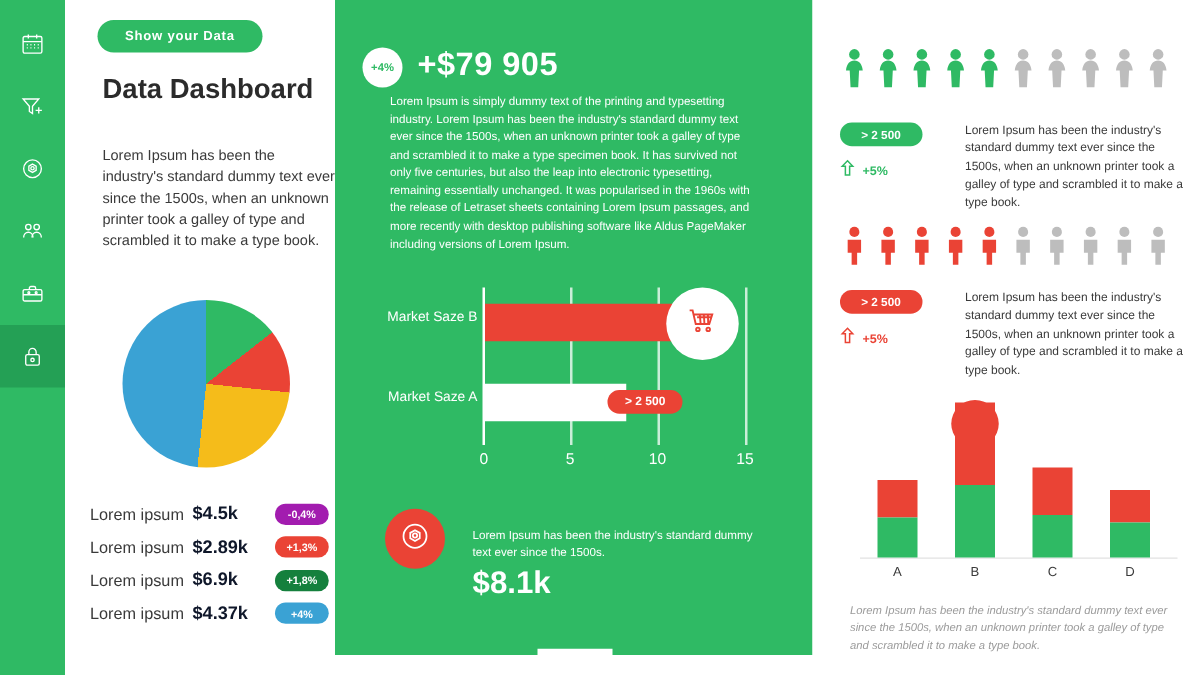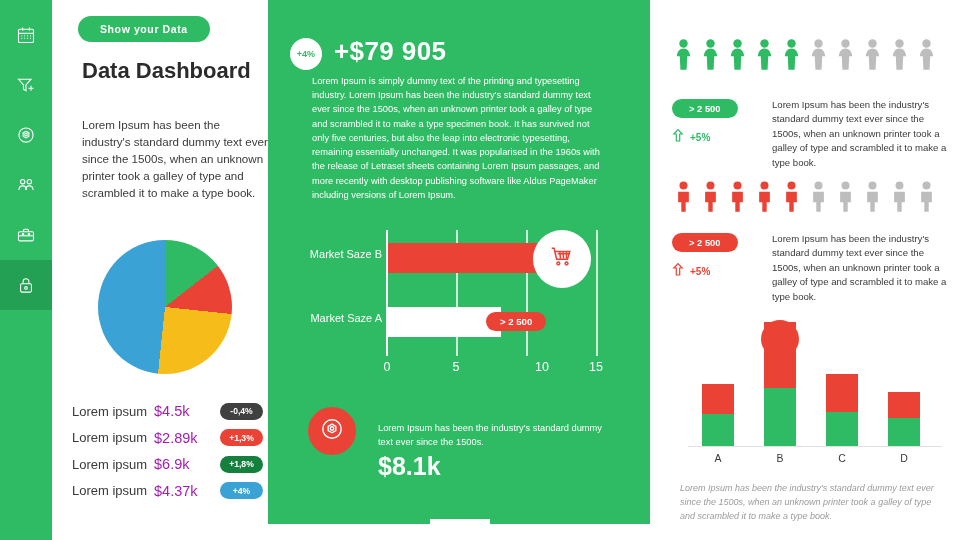--- a/index.html
+++ b/index.html
@@ -50,26 +50,26 @@
       #ea4335 52deg 96deg,
       #f5bc1a 96deg 186deg,
       #3aa2d4 186deg 360deg);
     margin: 2px auto;
   }
   .metrics { position: absolute; left: 20px; top: 398px; width: 196px; }
   .metric-row {
     display: flex; align-items: center; height: 26.5px; gap: 0;
   }
   .m-label { width: 82px; font-size: 13px; color: #3a3a3a; }
-  .m-value { width: 66px; font-size: 14.5px; font-weight: normal; color: #a21caf; }
+  .m-value { width: 66px; font-size: 14.5px; font-weight: bold; color: #0f172a; }
   .m-badge {
     min-width: 43px; text-align: center; color: #fff;
     font-size: 8.6px; font-weight: bold; border-radius: 10px; padding: 3.5px 7px;
   }
-  .bg-green { background:#404040; } .bg-red { background:#ea4335; }
+  .bg-green { background:#a21caf; } .bg-red { background:#ea4335; }
   .bg-yellow { background:#15803d; } .bg-blue { background:#3aa2d4; }
 
   
   .center {
     position: absolute; left: 268px; top: 0; width: 382px; height: 524px;
     background: #2fba64;
   }
   .notch { position: absolute; left: 430px; top: 519px; width: 60px; height: 21px; background:#fff; }
   .c-badge {
     position: absolute; left: 22px; top: 38px; width: 32px; height: 32px;
@@ -302,21 +302,21 @@
             <circle cx="8.6" cy="18" r="1.3"></circle>
               <circle cx="16.2" cy="18" r="1.3"></circle>
           </svg>
         </span>
       </div>
 
       <div class="bar-badge">&gt; 2 500</div>
 
       <div class="bc-tick" style="left:82px;">0</div>
       <div class="bc-tick" style="left:151px;">5</div>
-      <div class="bc-tick" style="left:237px;">10</div>
+      <div class="bc-tick" style="left:221px;">10</div>
       <div class="bc-tick" style="left:291px;">15</div>
     </div>
 
     <div class="c-circle-icon">
       <span>
         <svg width="26" height="26" viewBox="0 0 24 24" fill="none" stroke="#ffffff" stroke-width="1.3">
           <circle cx="12" cy="12" r="8.5"></circle>
           <path d="M12 7.5l3.5 2v4l-3.5 2-3.5-2v-4z"></path>
           <circle cx="12" cy="11.5" r="1.6"></circle>
         </svg>

